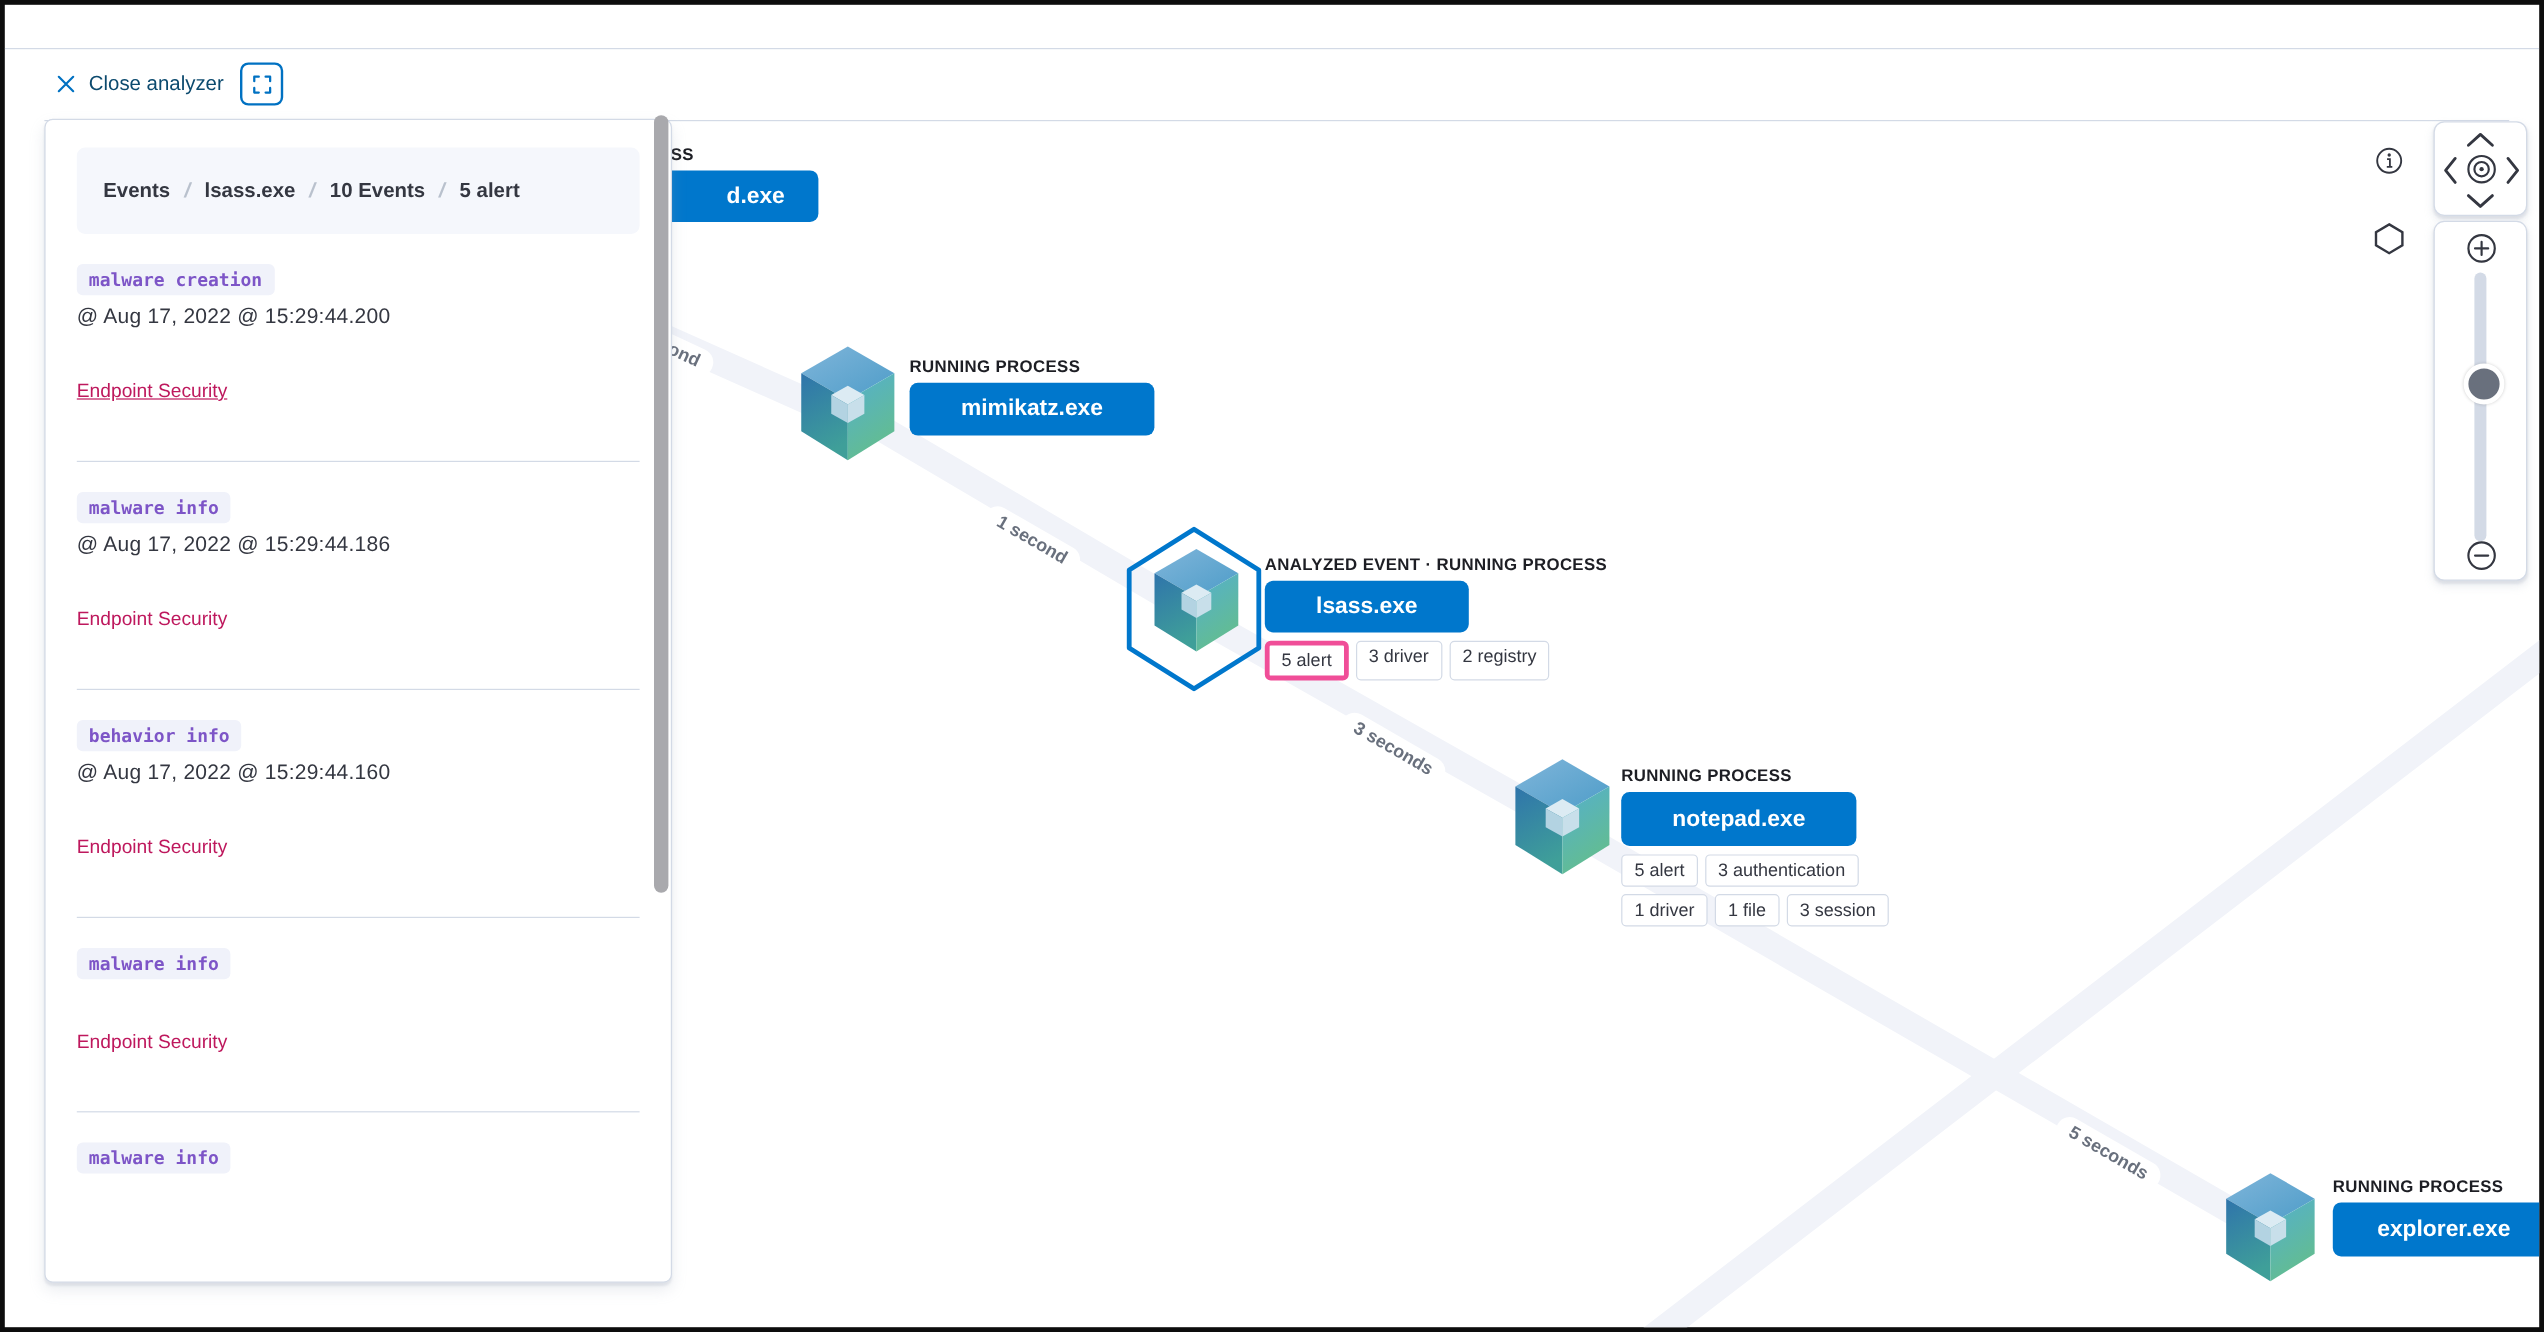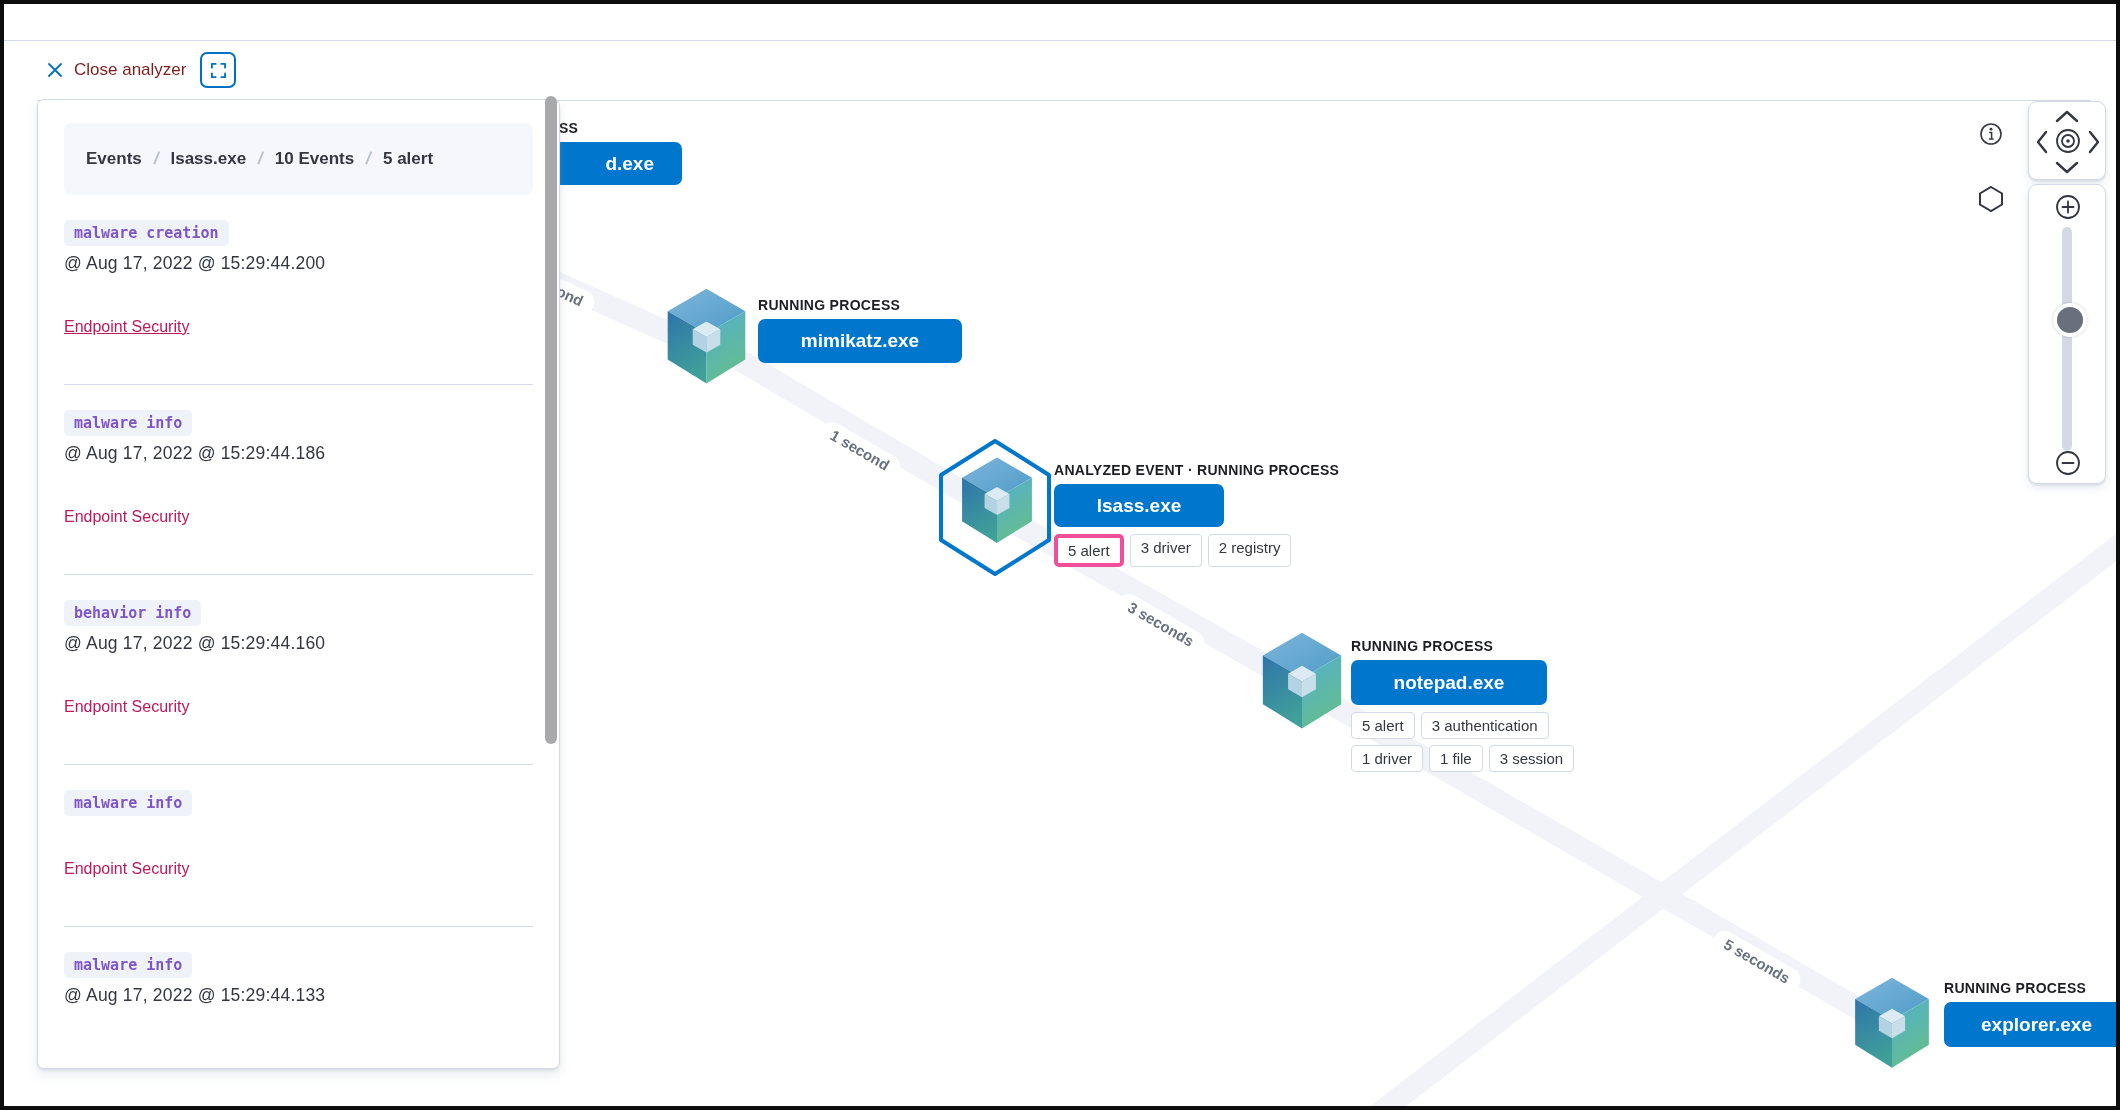--- a/index.html
+++ b/index.html
@@ -4,21 +4,21 @@
 <style>
   html,body{margin:0;padding:0;background:#fff;}
   .screen{
     position:relative; width:2120px; height:1110px; box-sizing:border-box;
     background:#fff; border:4px solid #0d0d0d; overflow:hidden;
     font-family:"Liberation Sans", sans-serif; color:#343741;
   }
   
   .top-divider{position:absolute; left:0; top:36px; width:100%; height:1px; background:#d3dae6;}
   .close-row{position:absolute; left:42px; top:48px; display:flex; align-items:center; gap:14px; z-index:30;}
-  .close-btn{display:flex; align-items:center; gap:10px; color:#7f1d1d; font-size:17px; cursor:pointer;}
+  .close-btn{display:flex; align-items:center; gap:10px; color:#0c4a6e; font-size:17px; cursor:pointer;}
   .fs-btn{width:32px; height:32px; border:2px solid #0071c2; border-radius:7px; display:flex; align-items:center; justify-content:center; cursor:pointer; background:#fff;}
   
   .analyzer-top-border{position:absolute; left:33px; top:96px; width:2054px; height:1px; background:#d3dae6;}
   
   .graph{position:absolute; inset:0; z-index:1;}
   .edge{position:absolute; height:22px; border-radius:12px; background:#f1f3f9; transform-origin:0 50%;}
   .edge-label{
     position:absolute; background:#fff; border-radius:12px; padding:3px 12px;
     font-size:15px; font-weight:700; color:#69707d; white-space:nowrap;
     transform:translate(-50%,-50%) rotate(30deg); z-index:2;
@@ -244,21 +244,20 @@
     </div>
 
     <div class="event">
       <span class="ebadge">malware info</span>
       <div class="elink">Endpoint Security</div>
       <hr class="ediv">
     </div>
 
     <div class="event">
       <span class="ebadge">malware info</span>
-      <div class="edate">@ Aug 17, 2022 @ 15:29:44.133</div>
     </div>
   </div>
   <div class="scroll-thumb" style="left:541px; top:92px; z-index:12;"></div>
 
   <div class="ctl icon-btn" style="left:1974px; top:117px; width:26px; height:26px;">
     <svg width="24" height="24" viewBox="0 0 24 24">
       <circle cx="12" cy="12" r="10" fill="none" stroke="#343741" stroke-width="1.6"></circle>
       <circle cx="12" cy="7.2" r="1.4" fill="#343741"></circle>
       <path d="M10.2 10.6 H12.6 V17 M10 17 H14.6" stroke="#343741" stroke-width="1.5" fill="none"></path>
     </svg>

